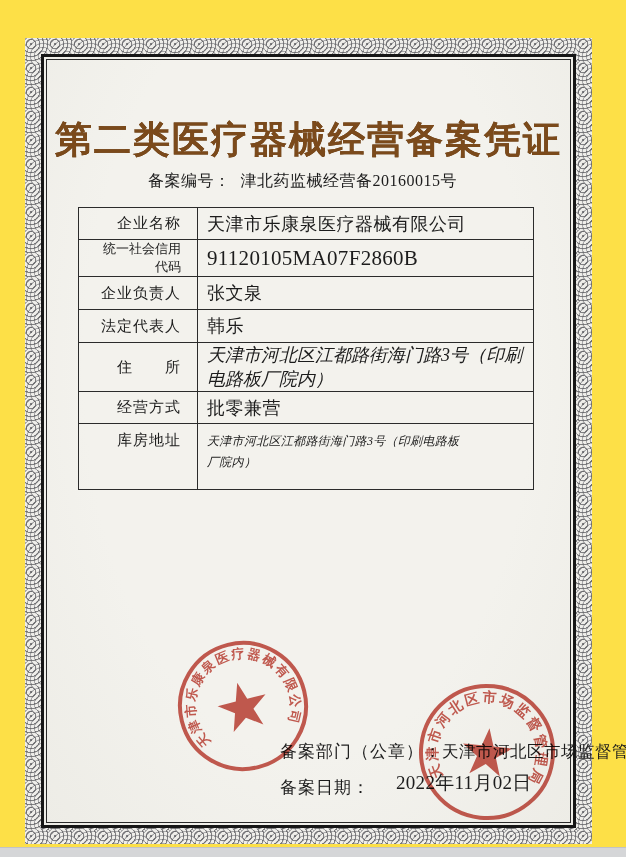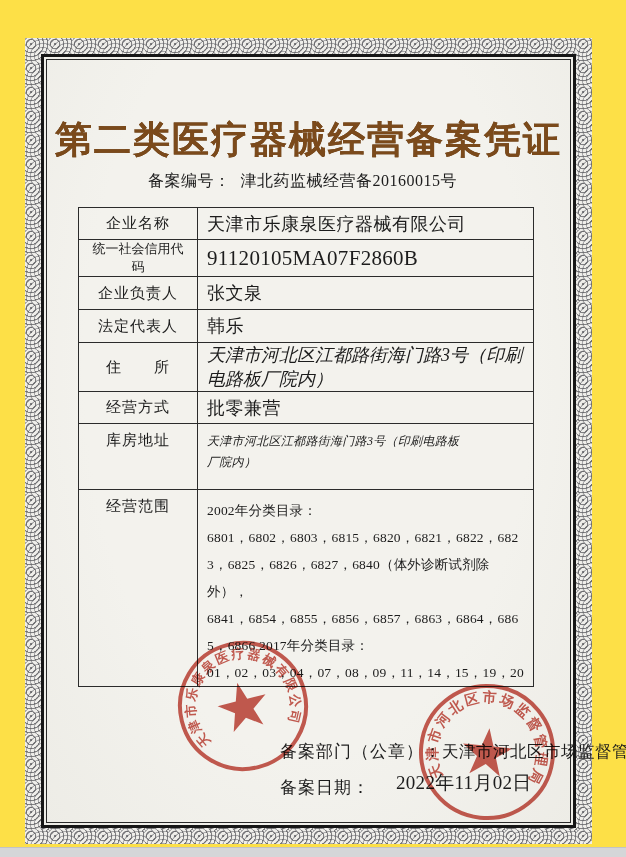--- a/index.html
+++ b/index.html
@@ -44,21 +44,21 @@
   .record-line .gap{display:inline-block;width:10px;}
 
   table.info{
     position:absolute;left:34px;top:150px;width:455px;
     border-collapse:collapse;table-layout:fixed;
   }
   table.info td{
     border:1px solid #2b2b2b;
     vertical-align:middle;overflow:hidden;
   }
-  td.lbl{text-align:center;font-size:15px;letter-spacing:1px;padding:0 10px;}
+  td.lbl{text-align:right;font-size:15px;letter-spacing:1px;padding:0 16px;}
   td.lbl.sm{font-size:13px;letter-spacing:0;margin-left:46px;}
   td.val{padding:0 6px 0 9px;font-size:18px;letter-spacing:.5px;}
   td.val.code{font-size:21px;letter-spacing:.3px;}
   td.val.addr{font-size:18px;letter-spacing:0;font-style:italic;}
   tr.h32{height:32px;} tr.h33{height:33px;} 
   tr.h66{height:66px;} tr.h196{height:196px;}
   tr.vtop td{vertical-align:top;padding-top:7px;}
   td.val.wrap{font-size:12px;line-height:1.75;white-space:pre-line;letter-spacing:.3px;font-style:italic;}
   td.val.scope{font-size:13.5px;line-height:2.0;white-space:pre-line;word-break:break-all;letter-spacing:.2px;}
 
@@ -123,30 +123,20 @@
           </tr>
           <tr class="h32">
             <td class="lbl">经营方式</td>
             <td class="val">批零兼营</td>
           </tr>
           <tr class="h66 vtop">
             <td class="lbl">库房地址</td>
             <td class="val wrap">天津市河北区江都路街海门路3号（印刷电路板
 厂院内）</td>
           </tr>
-          <tr class="h196 vtop">
-            <td class="lbl">经营范围</td>
-            <td class="val scope">2002年分类目录：
-6801，6802，6803，6815，6820，6821，6822，682
-3，6825，6826，6827，6840（体外诊断试剂除
-外），
-6841，6854，6855，6856，6857，6863，6864，686
-5，6866 2017年分类目录：
-01，02，03，04，07，08，09，11，14，15，19，20</td>
-          </tr>
         </tbody>
       </table>
 
       <svg class="seal seal-company" width="150" height="150" viewBox="0 0 150 150" xmlns="http://www.w3.org/2000/svg">
         <circle cx="75" cy="75" r="63" fill="none" stroke="#c2463b" stroke-width="4"></circle>
         <polygon fill="#c2463b" points="75,51 80.9,68.9 99.7,69 84.5,80.1 90.3,98 75,87 59.7,98 65.5,80.1 50.3,69 69.1,68.9"></polygon>
         <path id="companySealArc" d="M 35.7,102.5 A 48,48 0 1 1 114.3,102.5" fill="none"></path>
         <text font-size="13" letter-spacing="2" fill="#c2463b">
           <textPath href="#companySealArc" startOffset="0">天津市乐康泉医疗器械有限公司</textPath>
         </text>

